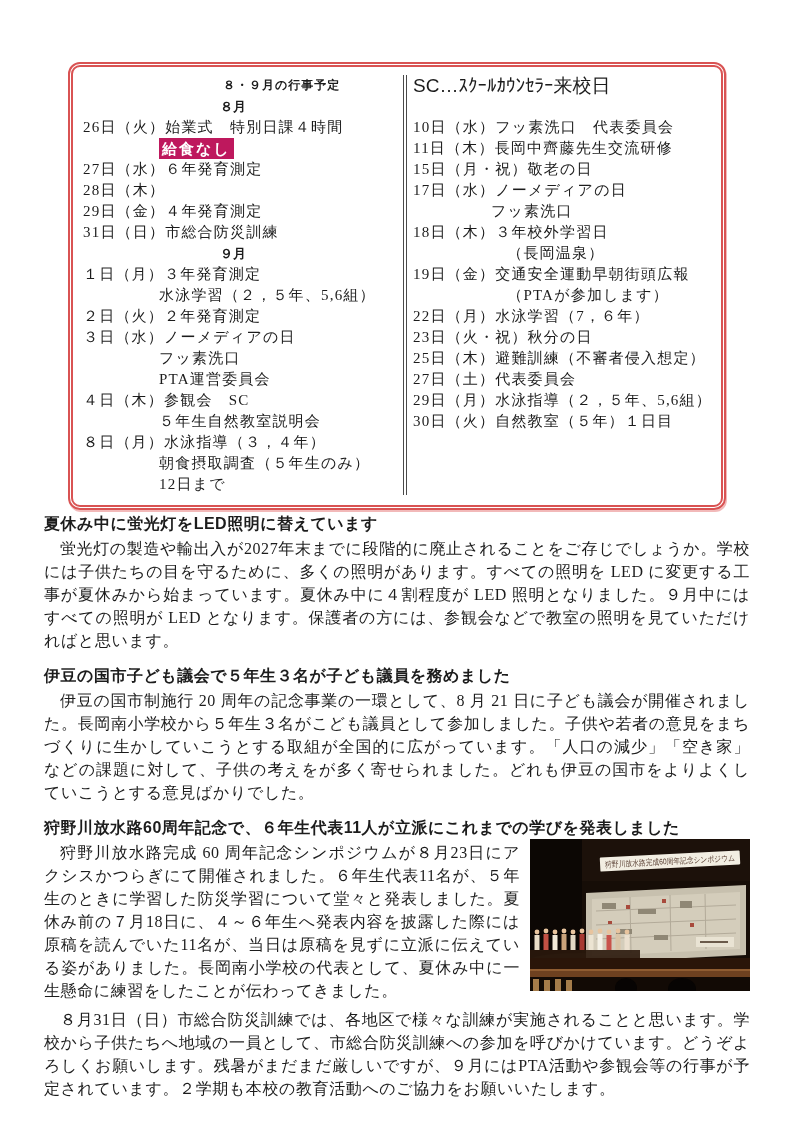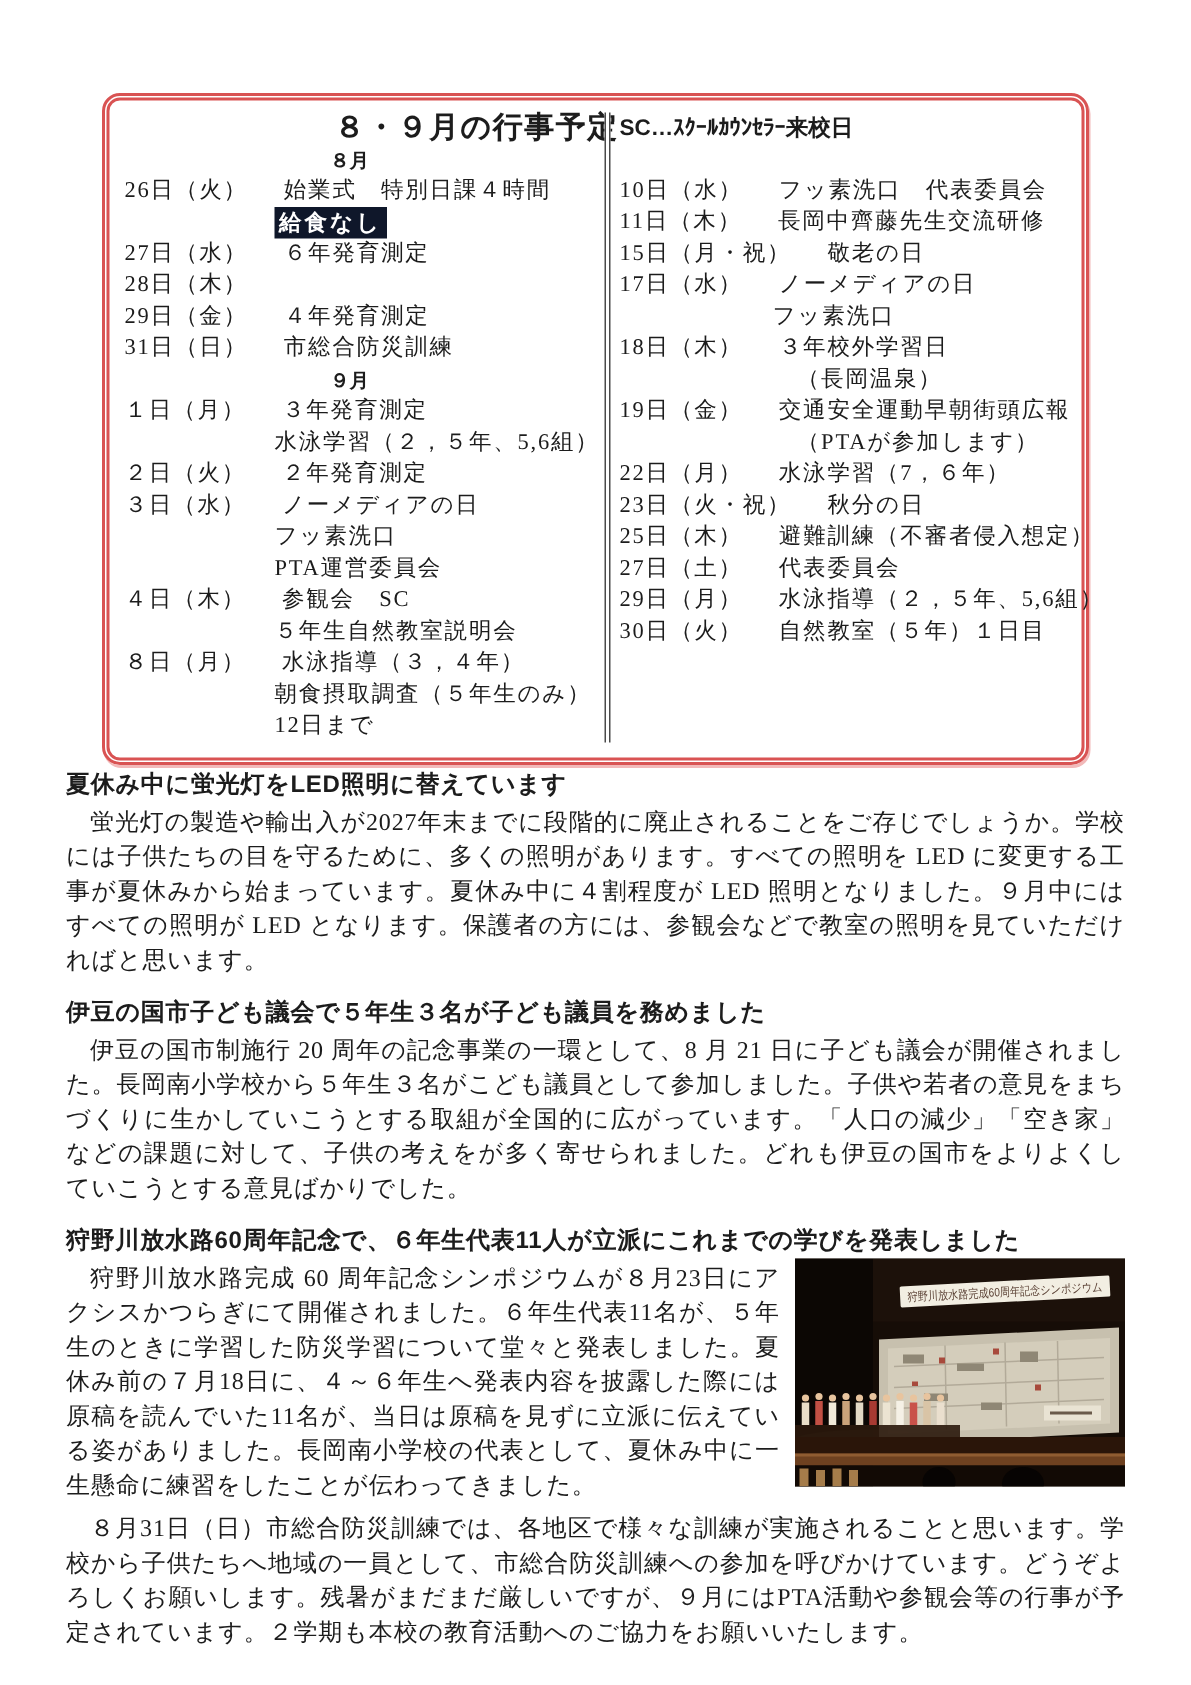--- a/index.html
+++ b/index.html
@@ -17,38 +17,38 @@
     padding:8px 0 10px 0;min-height:424px;
   }
   .col-left{width:330px;box-sizing:border-box;padding-left:10px;flex:none;}
   .col-divider{
     flex:none;width:2px;margin:0 0 0 0;background:#ffffff;
     border-left:1px solid #4a4a4a;border-right:1px solid #4a4a4a;
   }
   .col-right{flex:1;box-sizing:border-box;padding-left:6px;}
   .box-title{
     font-family:"Liberation Sans","DejaVu Sans",sans-serif;font-weight:bold;
-    font-size:20px;line-height:21px;letter-spacing:1px;padding-left:140px;white-space:nowrap;
+    font-size:12px;line-height:21px;letter-spacing:1px;padding-left:140px;white-space:nowrap;
   }
   .sc-note{
-    font-family:"Liberation Sans","DejaVu Sans",sans-serif;font-weight:bold;
-    font-size:15px;line-height:21px;white-space:nowrap;
+    font-family:"Liberation Sans","DejaVu Sans",sans-serif;font-weight:normal;
+    font-size:19px;line-height:21px;white-space:nowrap;
   }
   .month-label{
     font-family:"Liberation Sans","DejaVu Sans",sans-serif;font-weight:bold;
     font-size:13px;line-height:21px;width:300px;text-align:center;
   }
   .rows{font-size:15px;}
   .col-right .rows{margin-top:21px;}
   .srow{display:flex;line-height:21px;white-space:pre;letter-spacing:1.2px;}
   .sdate{flex:none;min-width:76px;}
   .col-right .sdate{min-width:78px;}
-  .sevent{flex:none;margin-left:24px;}
+  .sevent{flex:none;}
   .hl{
-    background:#0f172a;color:#ffffff;
+    background:#be185d;color:#ffffff;
     font-family:"Liberation Sans","DejaVu Sans",sans-serif;font-weight:bold;
     padding:0 3px;letter-spacing:2px;
   }
   
   .section{margin:14px 0 0 0;}
   .section.first{margin-top:4px;}
   .sec-heading{
     font-family:"Liberation Sans","DejaVu Sans",sans-serif;font-weight:bold;
     font-size:16px;line-height:20px;margin:0 0 3px 0;letter-spacing:0.5px;
   }

